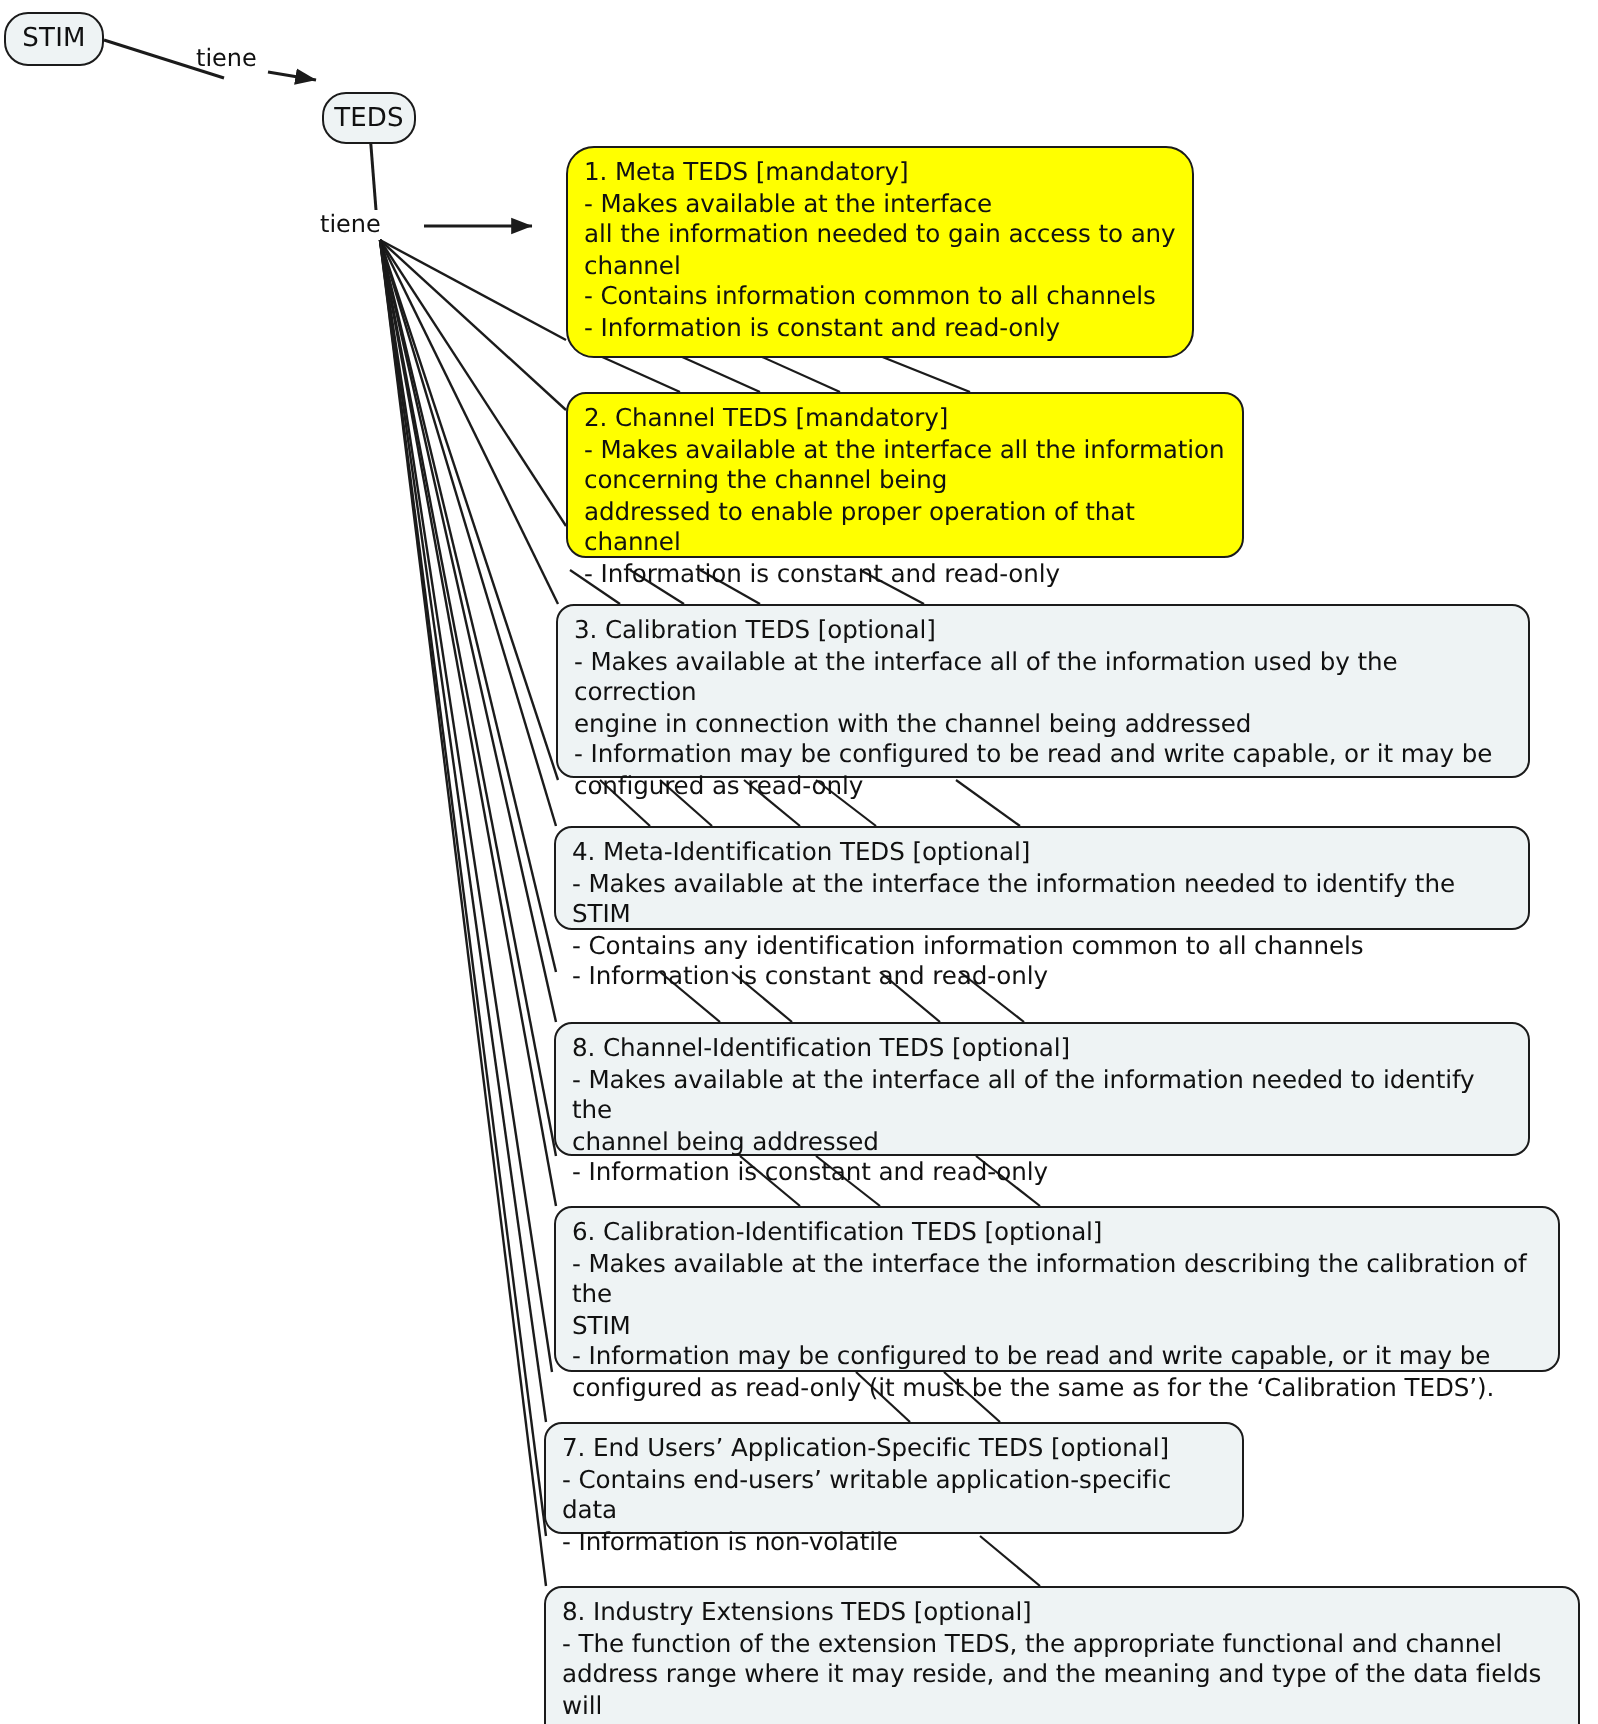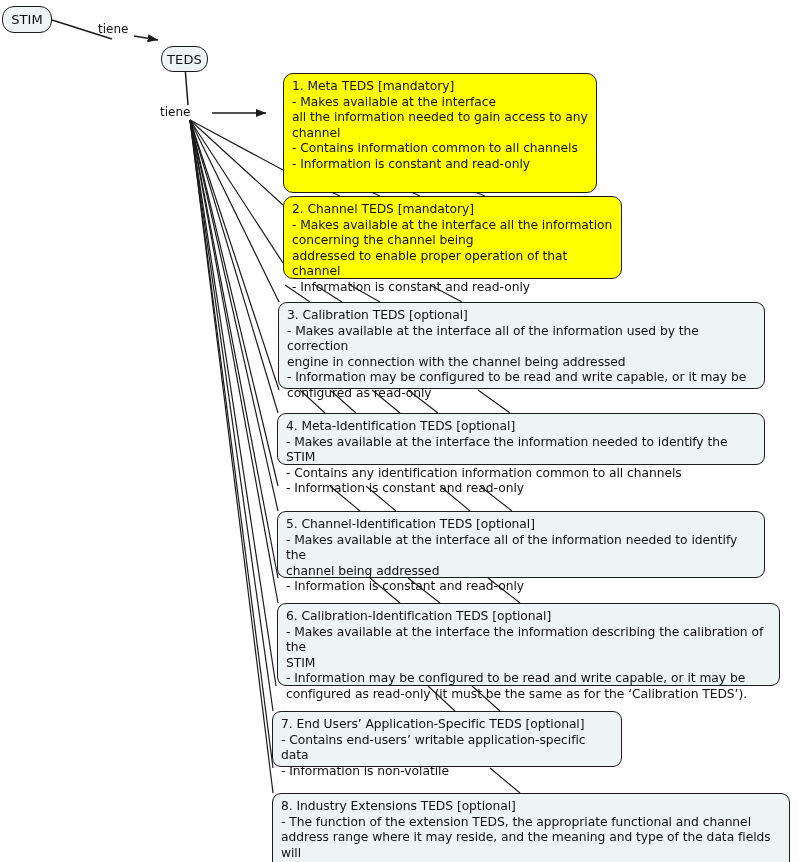--- a/index.html
+++ b/index.html
@@ -134,21 +134,21 @@
   </div>
 
   <div class="pill" style="left:161px; top:28px; width:47px; height:26px;margin-top:18px;">
     <span>TEDS</span>
   </div>
 
   <div class="edge-label" style="left:98px; top:22px;">tiene</div>
 
   <div class="edge-label" style="left:160px; top:105px;">tiene</div>
 
-  <div class="node yellow" style="left:283px; top:73px; width:314px; height:120px;">1. Meta TEDS [mandatory]
+  <div class="node yellow" style="left:283px; top:73px; width:314px; height:106px;border-radius:14px;">1. Meta TEDS [mandatory]
 - Makes available at the interface
 all the information needed to gain access to any
 channel
 - Contains information common to all channels
 - Information is constant and read-only</div>
 
   <div class="node yellow" style="left:283px; top:196px; width:339px; height:83px;">2. Channel TEDS [mandatory]
 - Makes available at the interface all the information
 concerning the channel being
 addressed to enable proper operation of that channel
@@ -158,21 +158,21 @@
 - Makes available at the interface all of the information used by the correction
 engine in connection with the channel being addressed
 - Information may be configured to be read and write capable, or it may be
 configured as read-only</div>
 
   <div class="node" style="left:277px; top:413px; width:488px; height:52px;">4. Meta-Identification TEDS [optional]
 - Makes available at the interface the information needed to identify the STIM
 - Contains any identification information common to all channels
 - Information is constant and read-only</div>
 
-  <div class="node" style="left:277px; top:511px; width:488px; height:67px;">5. Channel-Identification TEDS [optional]
+  <div class="node" style="left:277px; top:511px; width:488px; height:67px;">8. Channel-Identification TEDS [optional]
 - Makes available at the interface all of the information needed to identify the
 channel being addressed
 - Information is constant and read-only</div>
 
   <div class="node" style="left:277px; top:603px; width:503px; height:83px;">6. Calibration-Identification TEDS [optional]
 - Makes available at the interface the information describing the calibration of the
 STIM
 - Information may be configured to be read and write capable, or it may be
 configured as read-only (it must be the same as for the ‘Calibration TEDS’).</div>
 

